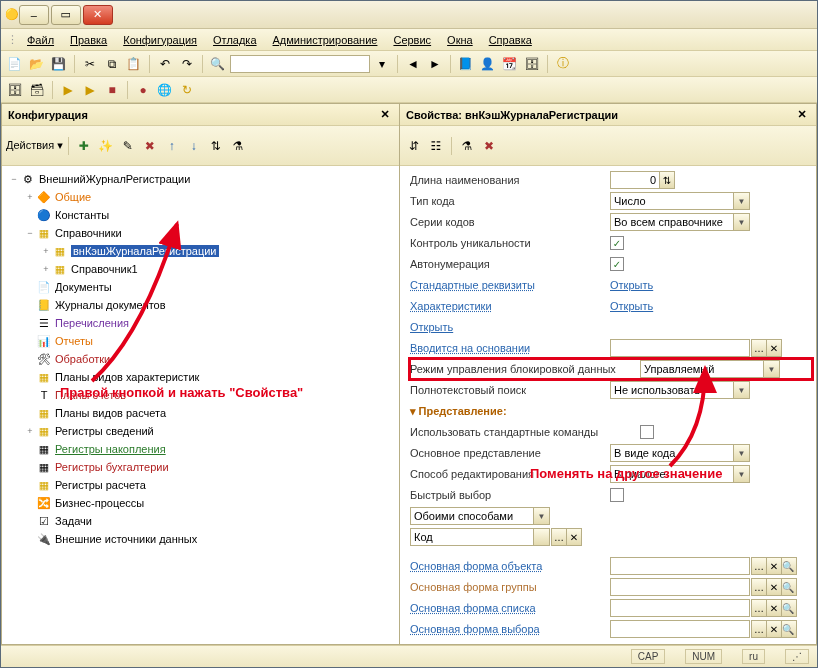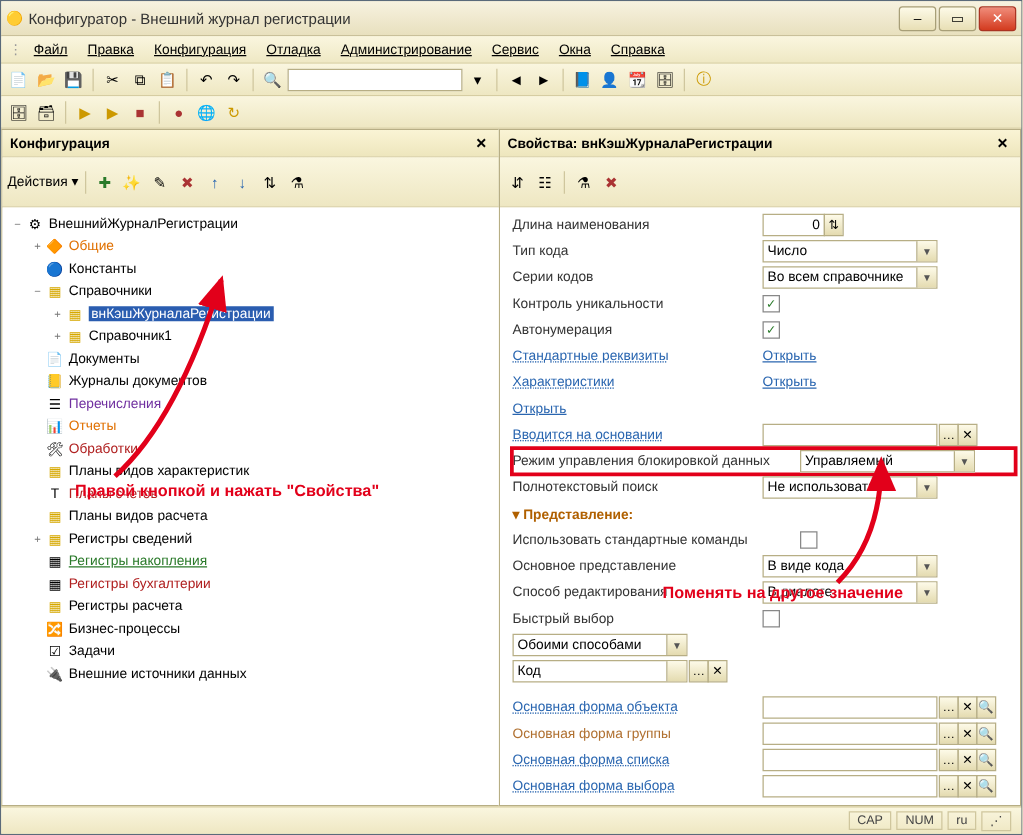--- a/index.html
+++ b/index.html
@@ -46,29 +46,28 @@
   .pval .combo { width: 140px; height: 18px; border: 1px solid #b7ae85; background: #fff; display: flex; align-items: center; padding: 0 3px; position: relative; }
   .pval .combo .dd { position: absolute; right: 0; top: 0; width: 16px; height: 16px; background: linear-gradient(#fdfae8,#e4dbb0); border-left: 1px solid #b7ae85; display: flex; align-items: center; justify-content: center; font-size: 8px; color: #555; cursor: pointer; }
   .pval .link { color: #2a66b0; text-decoration: underline; cursor: pointer; }
   .pval .chk { width: 14px; height: 14px; border: 1px solid #888; background: #fff; display: inline-flex; align-items: center; justify-content: center; font-size: 10px; color: #2a7a2a; }
   .pval .btns { display: flex; margin-left: 2px; }
   .pval .mini { width: 16px; height: 18px; border: 1px solid #b7ae85; background: linear-gradient(#fdfae8,#e4dbb0); font-size: 10px; display: flex; align-items: center; justify-content: center; cursor: pointer; margin-left: -1px; }
   .prow.hl { outline: 3px solid #e2001a; outline-offset: -1px; }
   .redlabel { position: absolute; color: #e2001a; font-weight: bold; font-size: 13px; pointer-events: none; text-shadow: 0 0 1px #fff; }
   .red-arrow { position: absolute; pointer-events: none; }
   .statusbar { height: 22px; background: linear-gradient(#faf6df,#eee7c2); display: flex; align-items: center; padding: 0 8px; border-top: 1px solid #d6cda2; font-size: 11px; color: #444; }
-  .statusbar .cell { border: 1px solid #cfc69d; padding: 1px 6px; margin-left: 4px; font-size: 10px; }
+  .statusbar .cell { border: 1px solid #cfc69d; padding: 1px 6px; margin-left: 20px; font-size: 10px; }
 </style>
 </head>
 <body>
 
 <div class="window">
   <div class="titlebar">
     <span>🟡</span>
-    <span class="title">Конфигуратор - Внешний журнал регистрации</span>
     <div class="win-btns">
       <div class="win-btn">–</div>
       <div class="win-btn">▭</div>
       <div class="win-btn close">✕</div>
     </div>
   </div>
 
   <div class="menubar">
     <span style="color:#999;">⋮</span>
     <span class="menu-item"><u>Файл</u></span>

